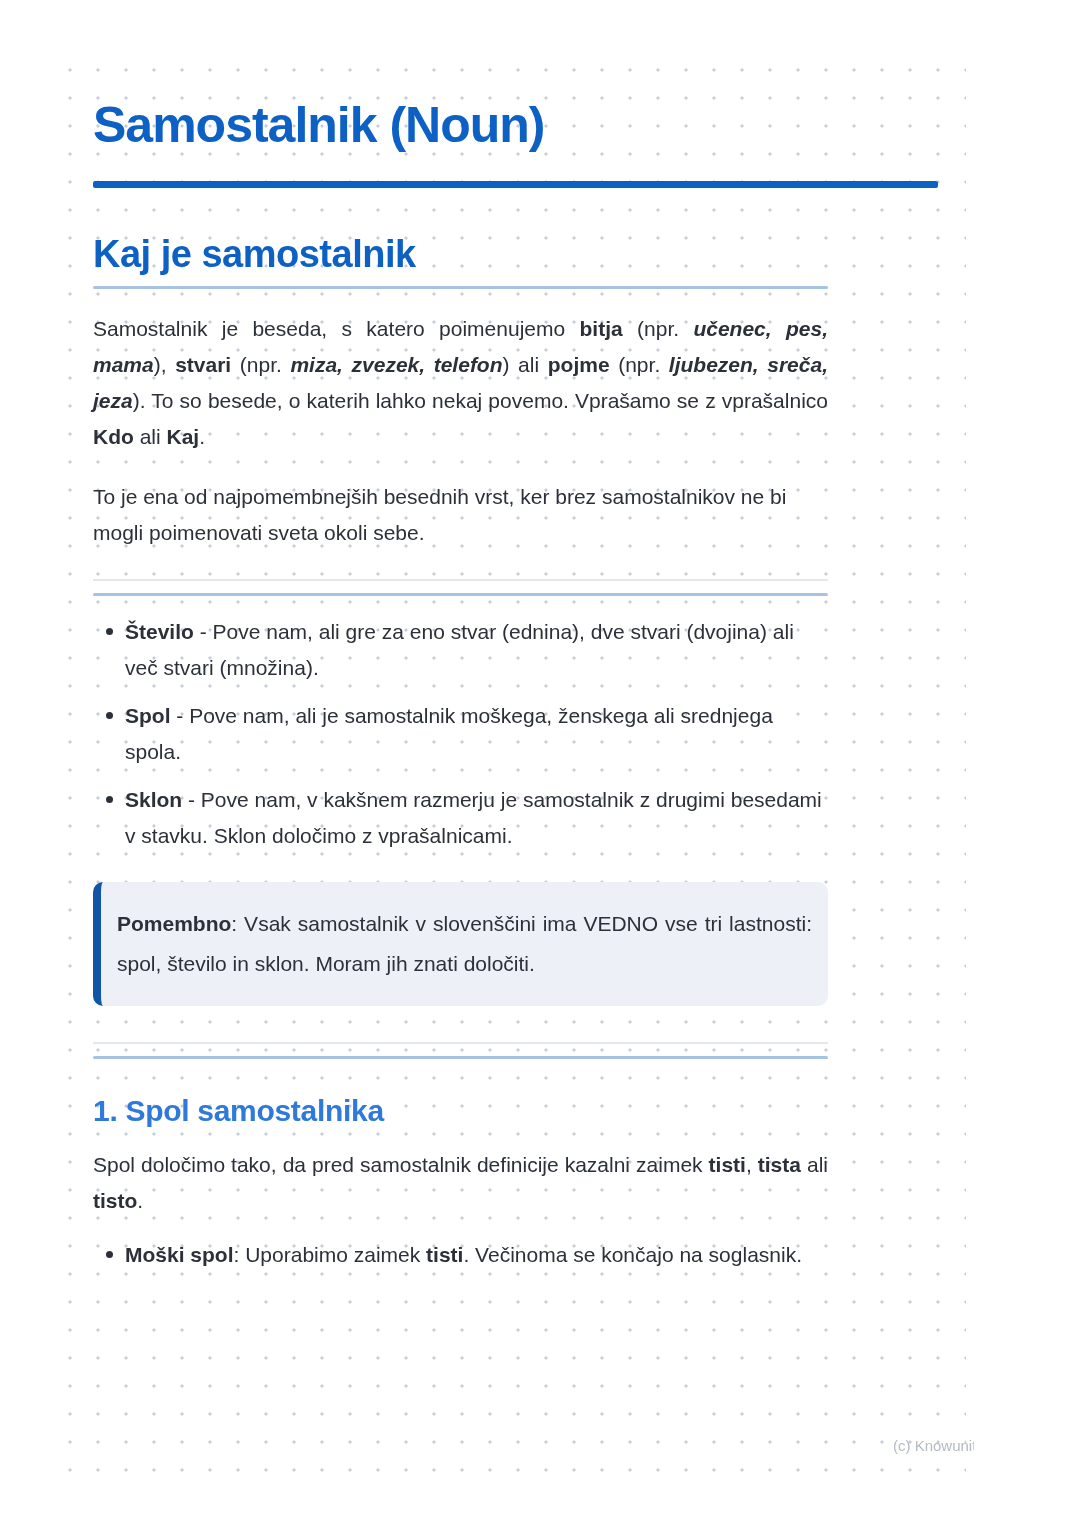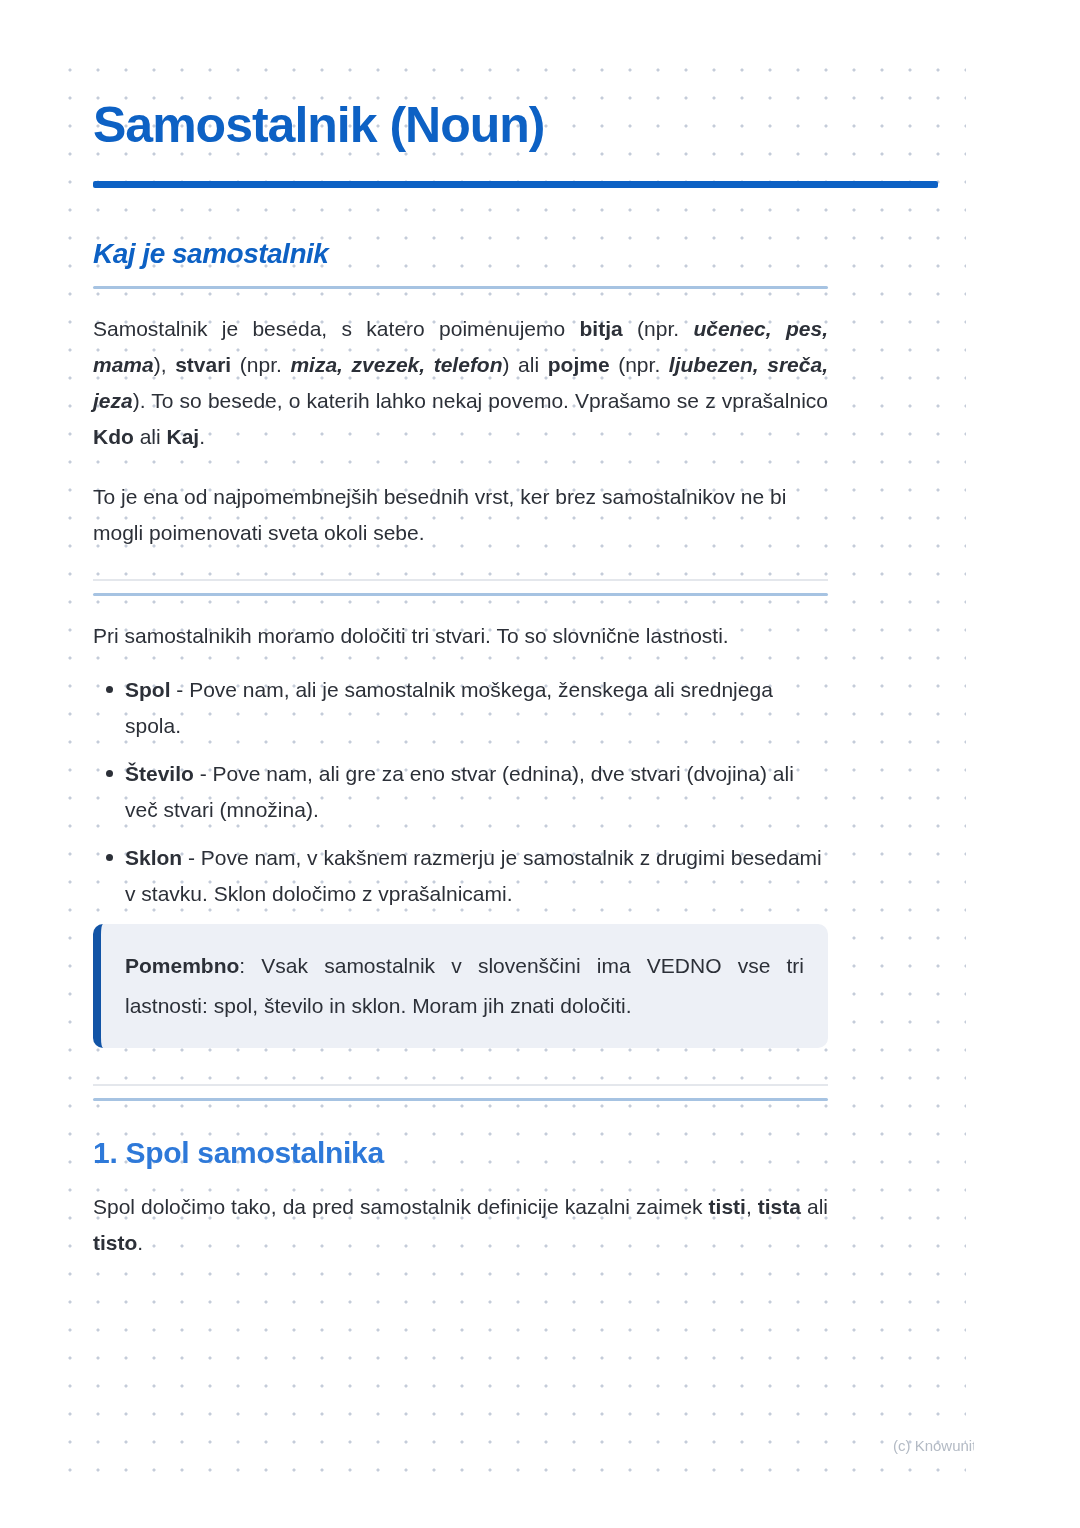--- a/index.html
+++ b/index.html
@@ -30,23 +30,22 @@
   .content{position:absolute;left:93px;top:0;width:845px;z-index:2;}
   h1{
     margin:99px 0 0;
     font-size:50px;line-height:52px;font-weight:700;letter-spacing:-1px;
     color:var(--accent,#0d61c4);
   }
   .title-rule{margin-top:30px;width:845px;height:7px;background:var(--accent,#0d61c4);border-radius:2px;}
   section{display:block;width:735px;}
   h2{
     margin:46px 0 0;
-    font-size:28px;line-height:40px;font-weight:700;letter-spacing:-.5px;
+    font-size:38px;line-height:40px;font-weight:700;letter-spacing:-.5px;
     color:var(--accent,#0d61c4);
-    font-style:italic;
   }
   #section-details h2{margin-top:34px;}
   .h2-rule{margin-top:12px;width:735px;height:3px;background:var(--heading_underline,#a6c3e2);border-radius:2px;}
   h3{
     margin:34px 0 0;
     font-size:30px;line-height:36px;font-weight:700;letter-spacing:-.3px;
     color:var(--subheading,#2e79d9);
   }
   p{margin:0;font-size:21px;line-height:36px;}
   .just{text-align:justify;}
@@ -57,25 +56,25 @@
   .divider{border:none;width:735px;height:2px;background:var(--divider,#e4e7ec);margin:28px 0 0;}
   .divider.d2{margin-top:36px;}
   ul{list-style:none;margin:18px 0 0;padding:0;font-size:21px;line-height:36px;}
   li{position:relative;padding-left:32px;}
   li + li{margin-top:12px;}
   li::before{
     content:"";position:absolute;left:13px;top:14px;width:7px;height:7px;border-radius:50%;
     background:var(--body_text,#2c3038);
   }
   .callout{
-    margin-top:12px;width:735px;box-sizing:border-box;
+    margin-top:28px;width:735px;box-sizing:border-box;
     background:var(--callout_bg,#edf0f6);
     border-left:8px solid var(--callout_border,#1254a6);
     border-radius:10px;
-    padding:22px 24px;
+    padding:22px 16px;
   }
   .callout p{font-size:21px;line-height:40px;text-align:justify;}
   .b{font-weight:700;}
   .i{font-style:italic;font-weight:bold;}
   .footer{
     position:absolute;left:893px;top:1437px;z-index:3;
     font-size:15px;color:var(--footer_text,#b3bac4);
     white-space:nowrap;
   }
 </style>
@@ -94,34 +93,36 @@
       <h2>Kaj je samostalnik</h2>
       <div class="h2-rule"></div>
       <p class="p1 just"><span>Samostalnik je beseda, s katero poimenujemo </span><span class="b">bitja</span><span> (npr. </span><span class="i">učenec, pes, mama</span><span>), </span><span class="b">stvari</span><span> (npr. </span><span class="i">miza, zvezek, telefon</span><span>) ali </span><span class="b">pojme</span><span> (npr. </span><span class="i">ljubezen, sreča, jeza</span><span>). To so besede, o katerih lahko nekaj povemo. Vprašamo se z vprašalnico </span><span class="b">Kdo</span><span> ali </span><span class="b">Kaj</span><span>.</span></p>
       <p class="p2">To je ena od najpomembnejših besednih vrst, ker brez samostalnikov ne bi mogli poimenovati sveta okoli sebe.</p>
     </section>
 
     <hr class="divider d1">
 
     <section id="section-key">
       <div class="h2-rule"></div>
-      <p class="key-intro">Pri samostalnikih moramo določiti tri stvari. To so slovnične lastnosti.</p>
       <ul>
+        <li><span class="b">Število</span><span> - Pove nam, ali gre za eno stvar (ednina), dve stvari (dvojina) ali več stvari (množina).</span></li>
         <li><span class="b">Spol</span><span> - Pove nam, ali je samostalnik moškega, ženskega ali srednjega spola.</span></li>
-        <li><span class="b">Število</span><span> - Pove nam, ali gre za eno stvar (ednina), dve stvari (dvojina) ali več stvari (množina).</span></li>
         <li><span class="b">Sklon</span><span> - Pove nam, v kakšnem razmerju je samostalnik z drugimi besedami v stavku. Sklon določimo z vprašalnicami.</span></li>
       </ul>
       <div class="callout">
         <p><span class="b">Pomembno</span><span>: Vsak samostalnik v slovenščini ima VEDNO vse tri lastnosti: spol, število in sklon. Moram jih znati določiti.</span></p>
       </div>
     </section>
 
     <hr class="divider d2">
 
     <section id="section-details">
       <div class="h2-rule"></div>
       <h3>1. Spol samostalnika</h3>
       <p class="spol-p just"><span>Spol določimo tako, da pred samostalnik definicije kazalni zaimek </span><span class="b">tisti</span><span>, </span><span class="b">tista</span><span> ali </span><span class="b">tisto</span><span>.</span></p>
+      <ul>
+        <li><span class="b">Moški spol</span><span>: Uporabimo zaimek </span><span class="b">tisti</span><span>. Večinoma se končajo na soglasnik.</span></li>
+      </ul>
     </section>
   </div>
 
   <div class="footer">(c) Knowunity 2020</div>
 </div>
 
 </body></html>

